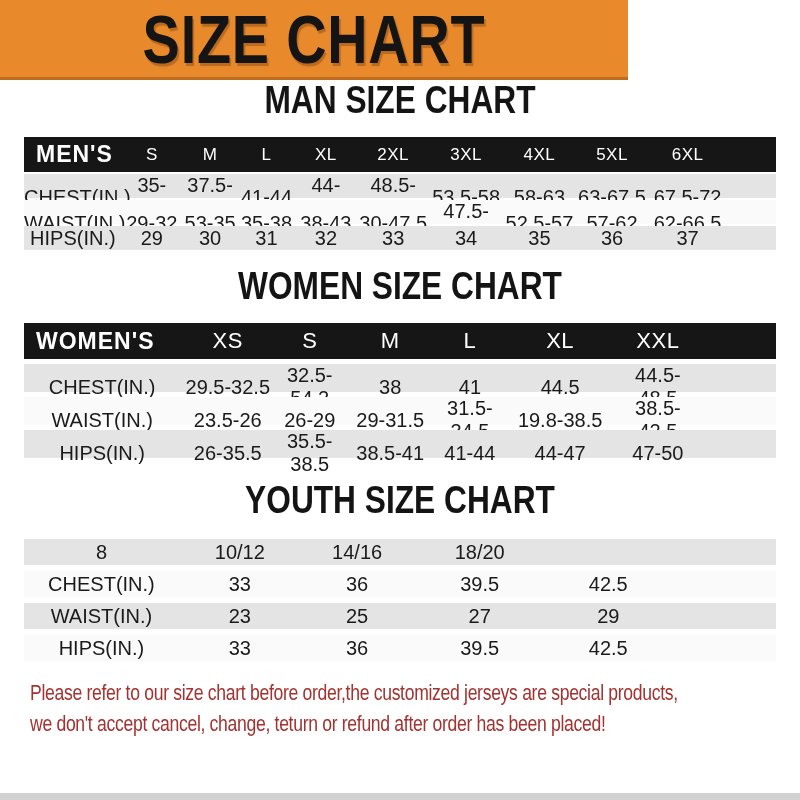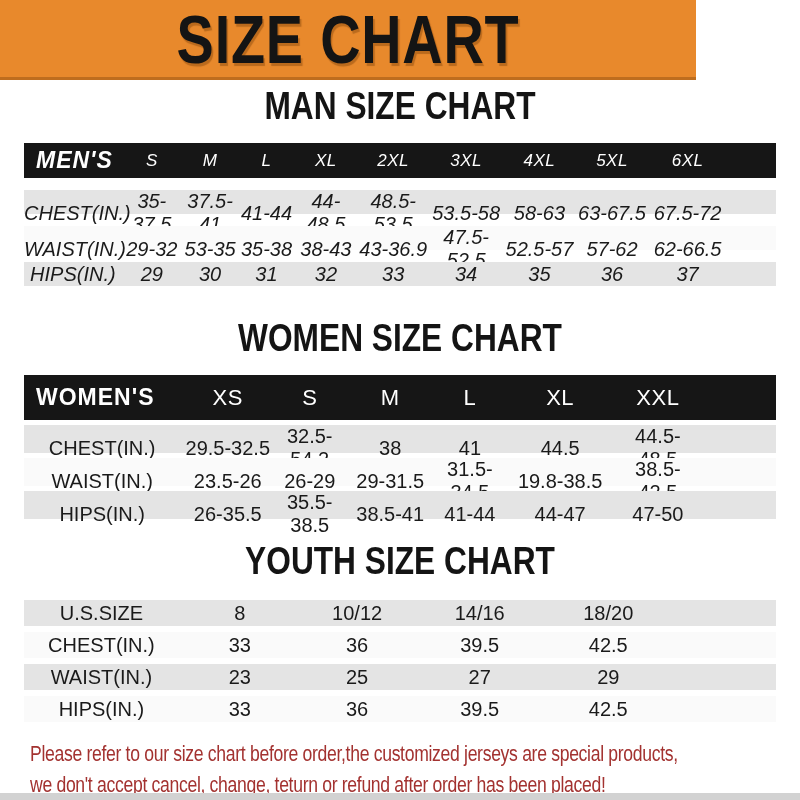--- a/index.html
+++ b/index.html
@@ -8,59 +8,59 @@
     background:#ffffff;
     font-family:"Liberation Sans", sans-serif;
     overflow:hidden;
     position:relative;
     color:#1a1a1a;
   }
 
   
   .banner {
     height:77px;
-    width:696px;
+    width:628px;
     background:#E8892C;
     border-bottom:3px solid #BE6D1E;
     display:flex; align-items:center; justify-content:center;
   }
   .banner-title {
     display:inline-block;
     font-size:68px; font-weight:700; color:#141414;
     letter-spacing:1px; white-space:nowrap;
     transform:scale(0.82, 1.02);
     text-shadow:2px 2px 1px rgba(100,50,0,0.35);
   }
 
   
   .section-heading { text-align:center; line-height:40px; }
   .section-heading > span {
     display:inline-block;
     font-size:36px; font-weight:700; color:#141414;
     white-space:nowrap;
     transform:scale(0.88, 1.10);
   }
-  .heading-men   { margin-top:6px; }
-  .heading-women { margin-top:32px; }
+  .heading-men   { }
+  .heading-women { margin-top:16px; }
   .heading-youth { margin-top:22px; }
 
   
   .size-table { margin:0 24px; display:flex; flex-direction:column; }
-  .men-table   { margin-top:10px; gap:12px;font-style:italic; }
+  .men-table   { margin-top:10px; gap:2px; }
   .women-table { margin-top:10px; gap:5px; }
   .youth-table { margin-top:12px; gap:6px; }
 
   .row { display:grid; align-items:center; }
   .men-grid   { grid-template-columns:13% 8% 7.5% 7.5% 8.3% 9.6% 9.8% 9.7% 9.6% 10.5% 1fr; }
   .women-grid { grid-template-columns:20.8% 12.6% 9.2% 12.2% 9% 15% 11% 1fr; }
   .youth-grid { grid-template-columns:20.6% 16.2% 15% 17.6% 16.6% 1fr; }
 
   .thead { background:#161616; color:#ffffff; }
   .men-table .thead   { height:35px; }
-  .women-table .thead { height:45px; }
+  .women-table .thead { height:36px; }
   .youth-table .thead { height:45px; }
 
   .th { text-align:center; font-size:17px; font-weight:400; letter-spacing:0.5px; }
   .women-table .th, .youth-table .th { font-size:22px; }
   .th-label {
     text-align:left; padding-left:12px;
     font-size:23px !important; font-weight:700; letter-spacing:1px;
   }
 
   .trow { font-size:20px; }
@@ -120,21 +120,21 @@
     <span class="td">58-63</span>
     <span class="td">63-67.5</span>
     <span class="td">67.5-72</span>
   </div>
   <div class="row men-grid trow bg-light">
     <span class="td td-label">WAIST(IN.)</span>
     <span class="td">29-32</span>
     <span class="td">53-35</span>
     <span class="td">35-38</span>
     <span class="td">38-43</span>
-    <span class="td">43-36.9</span>
+    <span class="td">30-47.5</span>
     <span class="td">47.5-52.5</span>
     <span class="td">52.5-57</span>
     <span class="td">57-62</span>
     <span class="td">62-66.5</span>
   </div>
   <div class="row men-grid trow bg-gray">
     <span class="td td-label">HIPS(IN.)</span>
     <span class="td">29</span>
     <span class="td">30</span>
     <span class="td">31</span>
@@ -189,21 +189,20 @@
     <span class="td">47-50</span>
   </div>
 </div>
 
 <div class="section-heading heading-youth">
   <span>YOUTH SIZE CHART</span>
 </div>
 
 <div class="size-table youth-table">
   <div class="row youth-grid trow bg-gray">
-    <span class="td td-label">U.S.SIZE</span>
     <span class="td">8</span>
     <span class="td">10/12</span>
     <span class="td">14/16</span>
     <span class="td">18/20</span>
   </div>
   <div class="row youth-grid trow bg-light">
     <span class="td td-label">CHEST(IN.)</span>
     <span class="td">33</span>
     <span class="td">36</span>
     <span class="td">39.5</span>

